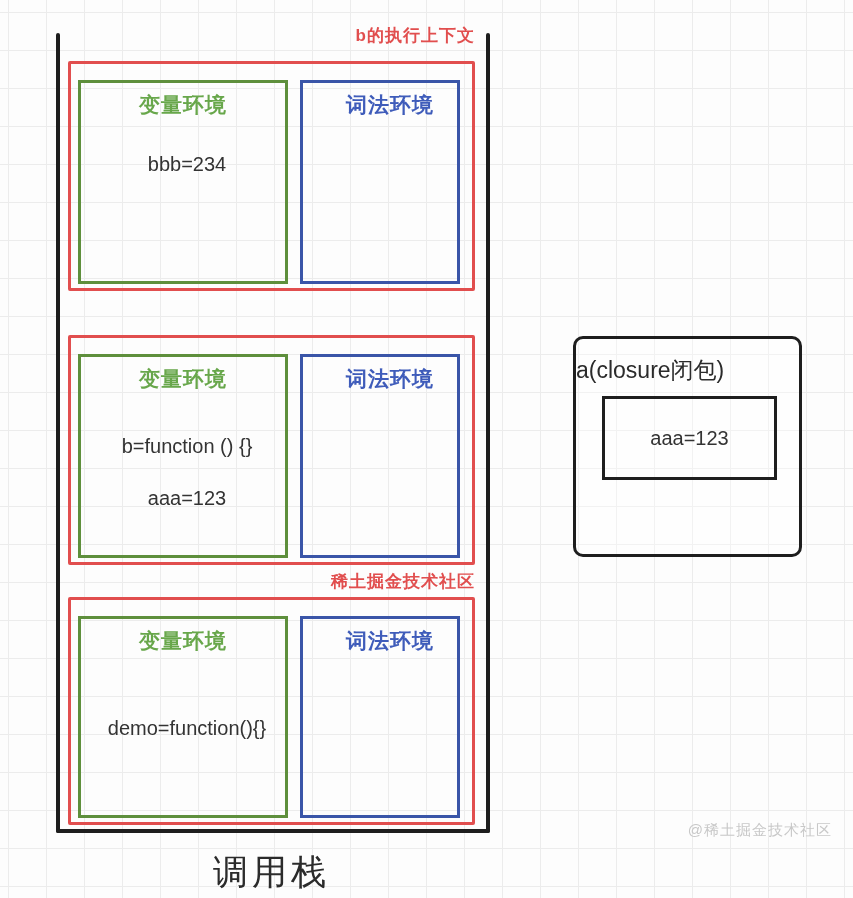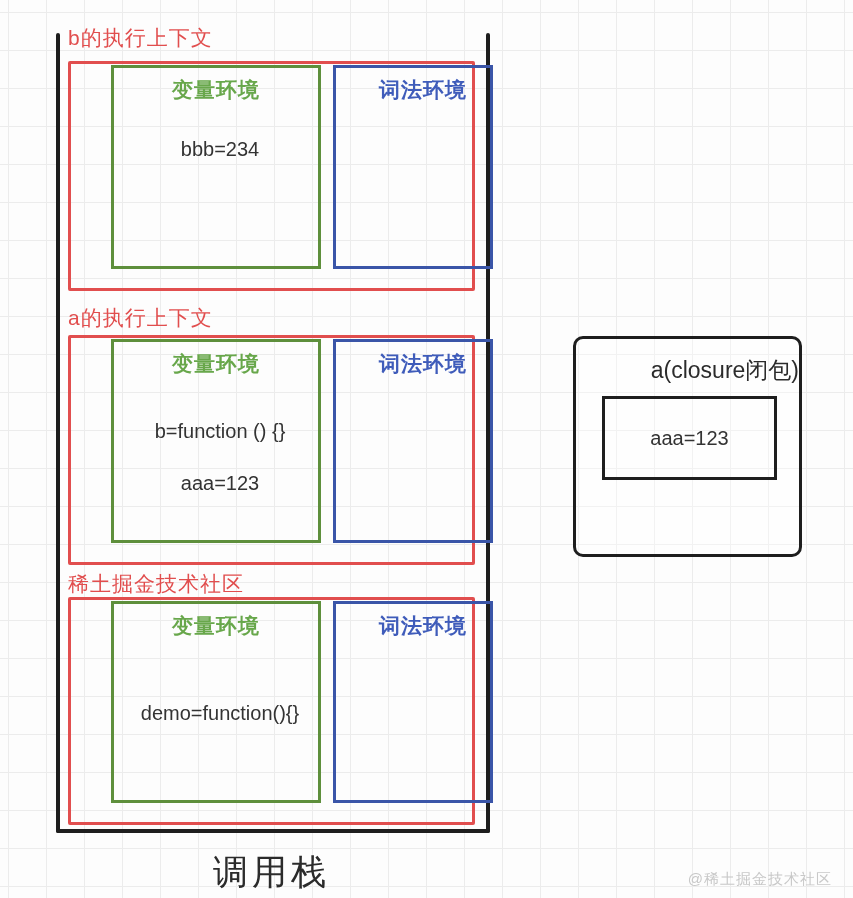--- a/index.html
+++ b/index.html
@@ -39,39 +39,38 @@
     height: 4px;
     background: var(--stack, #1e1e1e);
     border-radius: 2px;
   }
 
   
   .ctx-title {
     position: absolute;
     left: 68px;
     width: 407px;
-    text-align: left;
-    font-size: 21px;
-    font-weight: normal;
+    text-align: right;
+    font-size: 17px;
+    font-weight: bold;
     color: var(--context-accent, #e14e4e);
     letter-spacing: 1px;
   }
   .ctx-box {
     position: absolute;
     left: 68px;
     width: 407px;
     border: 3px solid var(--context-accent, #e14e4e);
     border-radius: 2px;
   }
   .env {
     position: absolute;
-    top: 1px;
+    top: 16px;
     height: calc(100% - 20px);
     background: transparent;
-    margin-left: 33px;
   }
   .env.green {
     left: 7px;
     width: 210px;
     border: 3px solid var(--variable-border, #5e8f3c);
   }
   .env.blue {
     left: 229px;
     width: 160px;
     border: 3px solid var(--lexical-border, #3a55a8);
@@ -108,21 +107,21 @@
     height: 221px;
     border: 3px solid var(--stack, #1e1e1e);
     border-radius: 10px;
     background: rgba(255,255,255,0.35);
   }
   .closure-title {
     position: absolute;
     top: 16px;
     left: 0;
     width: 100%;
-    text-align: right;
+    text-align: left;
     font-size: 23px;
     color: var(--text-dark, #2b2b2b);
   }
   .closure-inner {
     position: absolute;
     left: 26px;
     top: 57px;
     width: 175px;
     height: 84px;
     border: 3px solid var(--stack, #1e1e1e);
@@ -140,21 +139,21 @@
     top: 849px;
     width: 407px;
     text-align: center;
     font-size: 35px;
     color: var(--text-dark, #2b2b2b);
     letter-spacing: 4px;
   }
   .watermark {
     position: absolute;
     right: 21px;
-    top: 870px;
+    top: 821px;
     font-size: 15px;
     color: var(--watermark, #c8c8c8);
     letter-spacing: 1px;
   }
 </style>
 </head>
 <body>
 
 <div class="canvas">
 
@@ -166,21 +165,20 @@
   <div class="ctx-box" style="top:61px;height:230px">
     <div class="env green">
       <div class="env-title">变量环境</div>
       <div class="entry" style="top:70px">bbb=234</div>
     </div>
     <div class="env blue">
       <div class="env-title">词法环境</div>
     </div>
   </div>
 
-  <div class="ctx-title" style="top:304px">a的执行上下文</div>
   <div class="ctx-box" style="top:335px;height:230px">
     <div class="env green">
       <div class="env-title">变量环境</div>
       <div class="entry" style="top:78px">b=function () {}</div>
       <div class="entry" style="top:130px">aaa=123</div>
     </div>
     <div class="env blue">
       <div class="env-title">词法环境</div>
     </div>
   </div>

